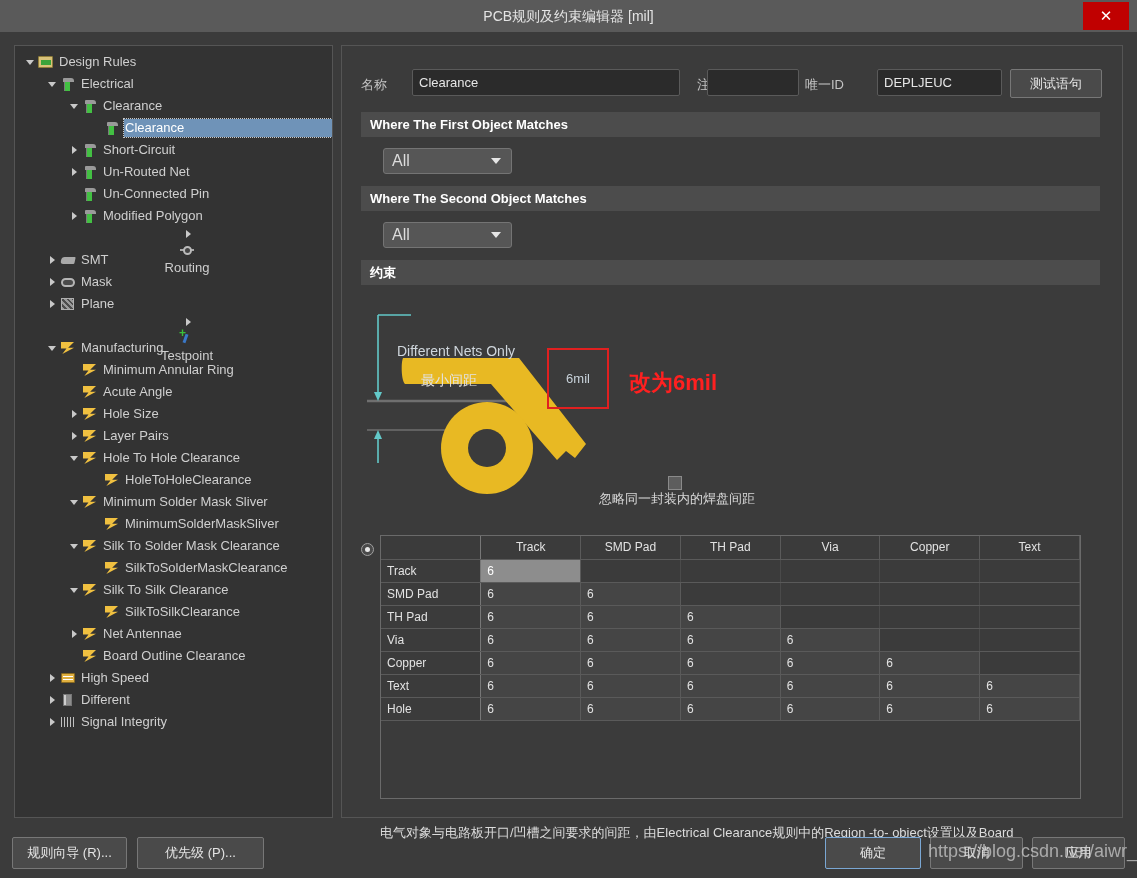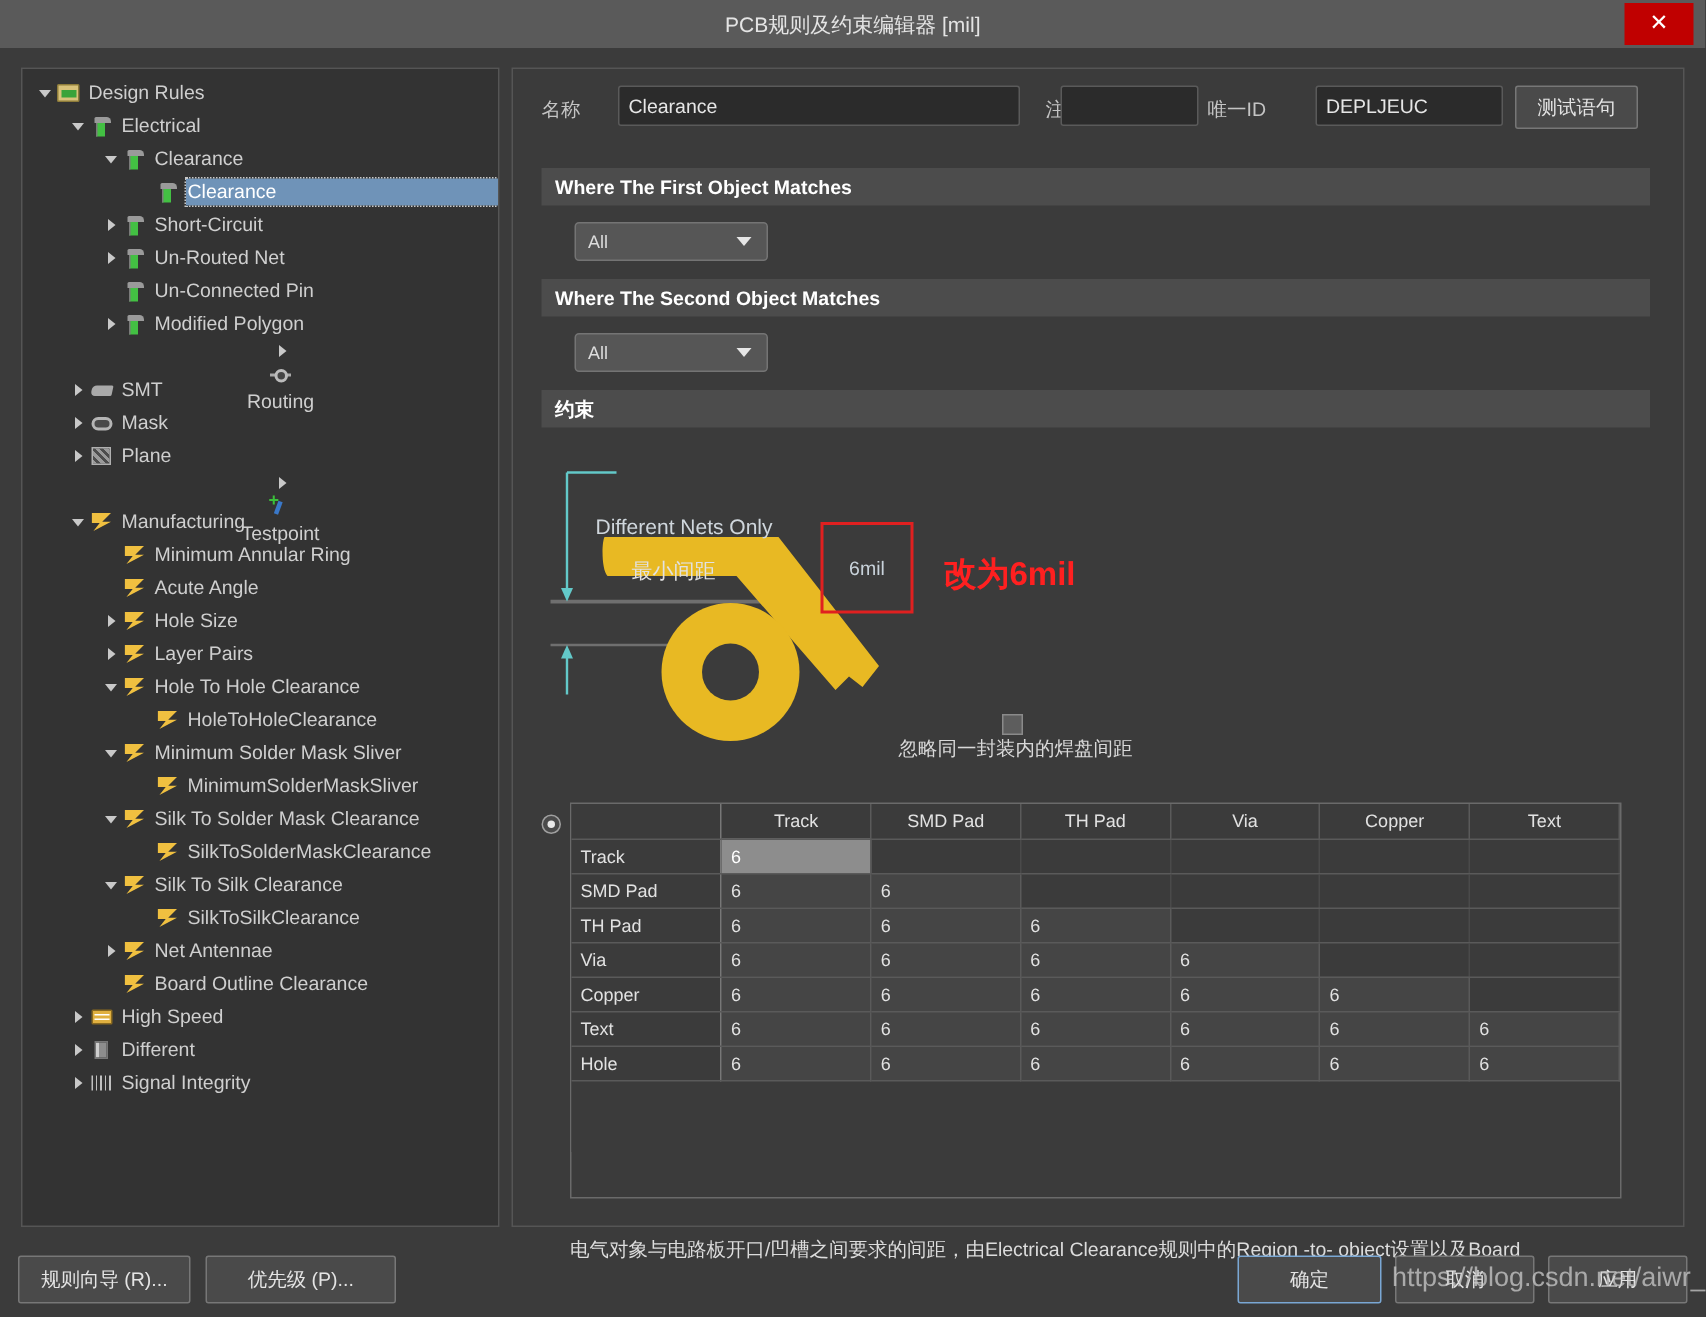--- a/index.html
+++ b/index.html
@@ -180,43 +180,43 @@
     padding: 3px 6px;
     border-radius: 2px;
   }
   .btn {
     background: #4a4a4a; border: 1px solid #777;
     color: #e4e4e4; font-size: 13px;
     border-radius: 2px; cursor: pointer;
     display: flex; align-items: center; justify-content: center;
   }
 
-  #row-name { position: absolute; left: 0; top: 0; width: 782px; height: 54px; }
+  #row-name { position: absolute; left: 0; top: 12px; width: 782px; height: 54px; }
   #lbl-name { position: absolute; left: 19px; top: 18px; }
   #inp-name { position: absolute; left: 70px; top: 11px; width: 268px; height: 27px; }
   #lbl-comment { position: absolute; left: 355px; top: 18px; }
   #inp-comment { position: absolute; left: 365px; top: 11px; width: 92px; height: 27px; }
   #lbl-uid { position: absolute; left: 463px; top: 18px; }
   #inp-uid { position: absolute; left: 535px; top: 11px; width: 125px; height: 27px; }
-  #btn-test { position: absolute; left: 668px; top: 11px; width: 82px; height: 29px; }
+  #btn-test { position: absolute; left: 668px; top: 11px; width: 92px; height: 29px; }
 
   .section-head {
     position: absolute; left: 19px; width: 739px; height: 25px;
     background: #4c4c4c;
     color: #ffffff; font-size: 13px; font-weight: bold;
     display: flex; align-items: center;
     padding-left: 9px;
   }
   .combo {
     position: absolute;
     background: #565656; border: 1px solid #747474;
     border-radius: 3px; cursor: pointer;
     display: flex; align-items: center;
   }
-  .combo .cv { color: #dcdcdc; font-size: 12px; padding-left: 8px; flex: 1 1 auto; }
+  .combo .cv { color: #dcdcdc; font-size: 16px; padding-left: 8px; flex: 1 1 auto; }
   .combo .carat {
     width: 0; height: 0; margin-right: 10px;
     border-left: 5px solid transparent;
     border-right: 5px solid transparent;
     border-top: 6px solid #e6e6e6;
   }
 
   #head-first { top: 66px; }
   #combo-first { left: 41px; top: 102px; width: 129px; height: 26px; }
   #head-second { top: 140px; }

